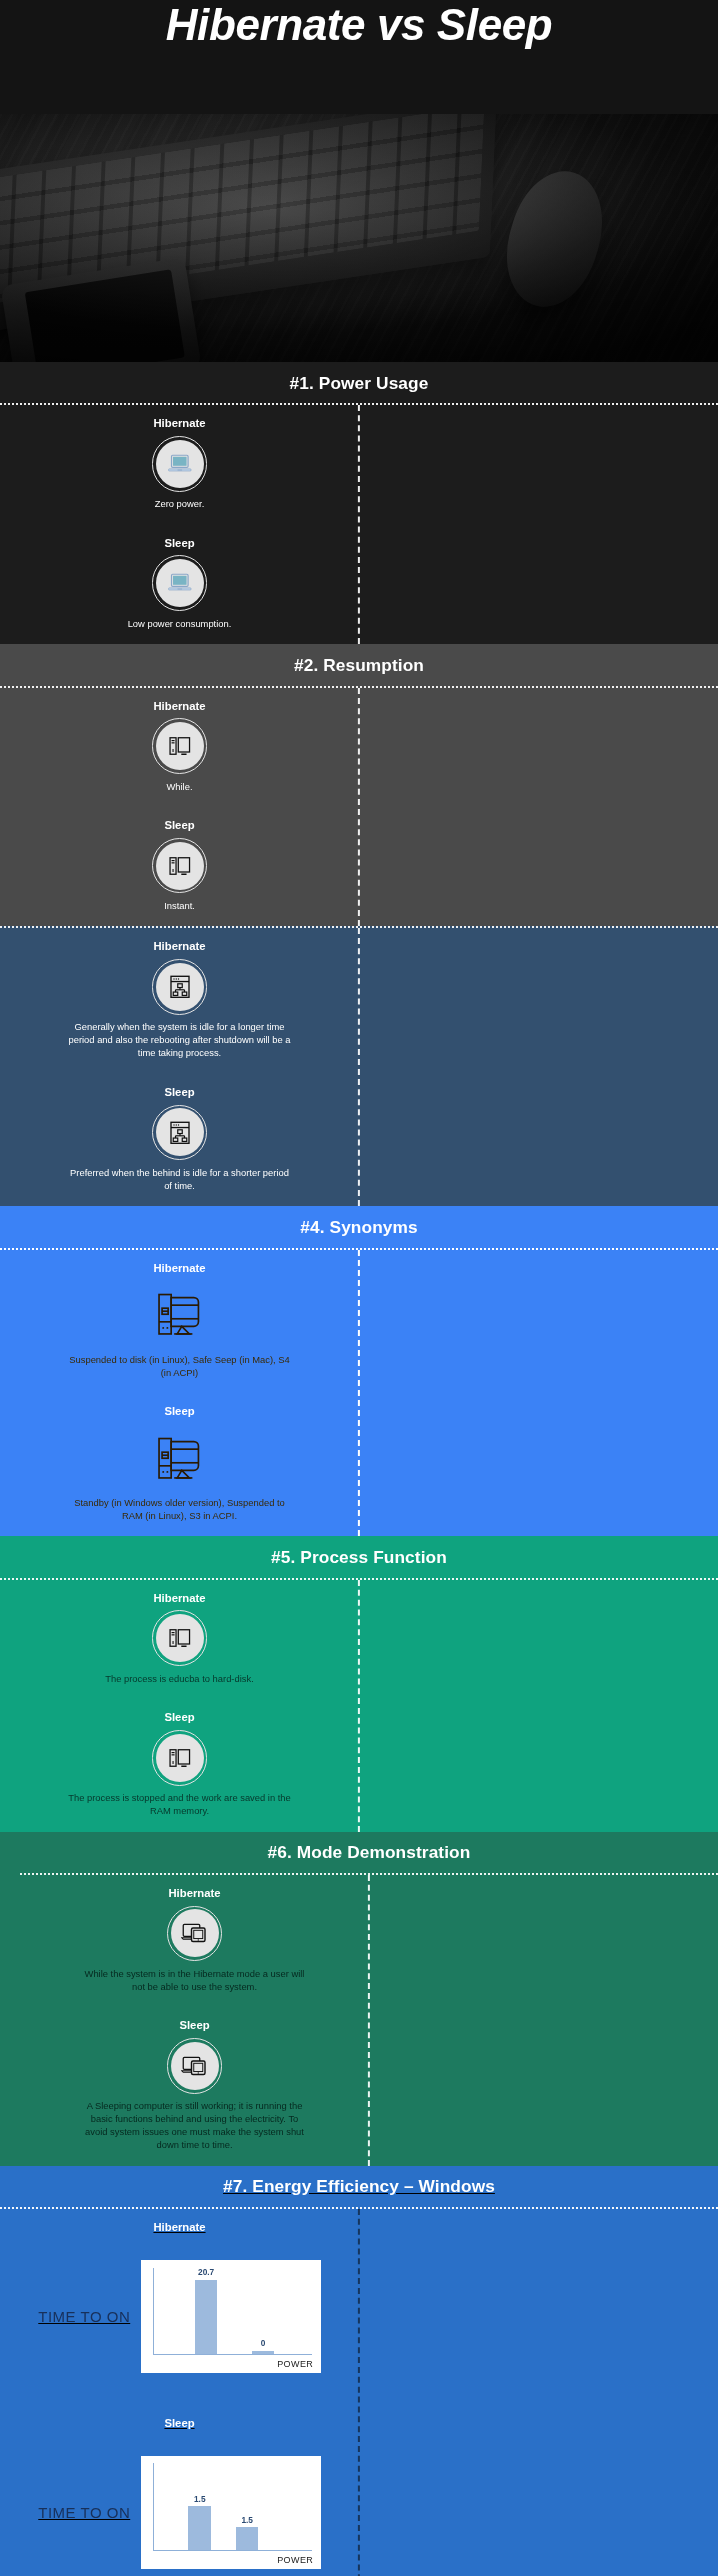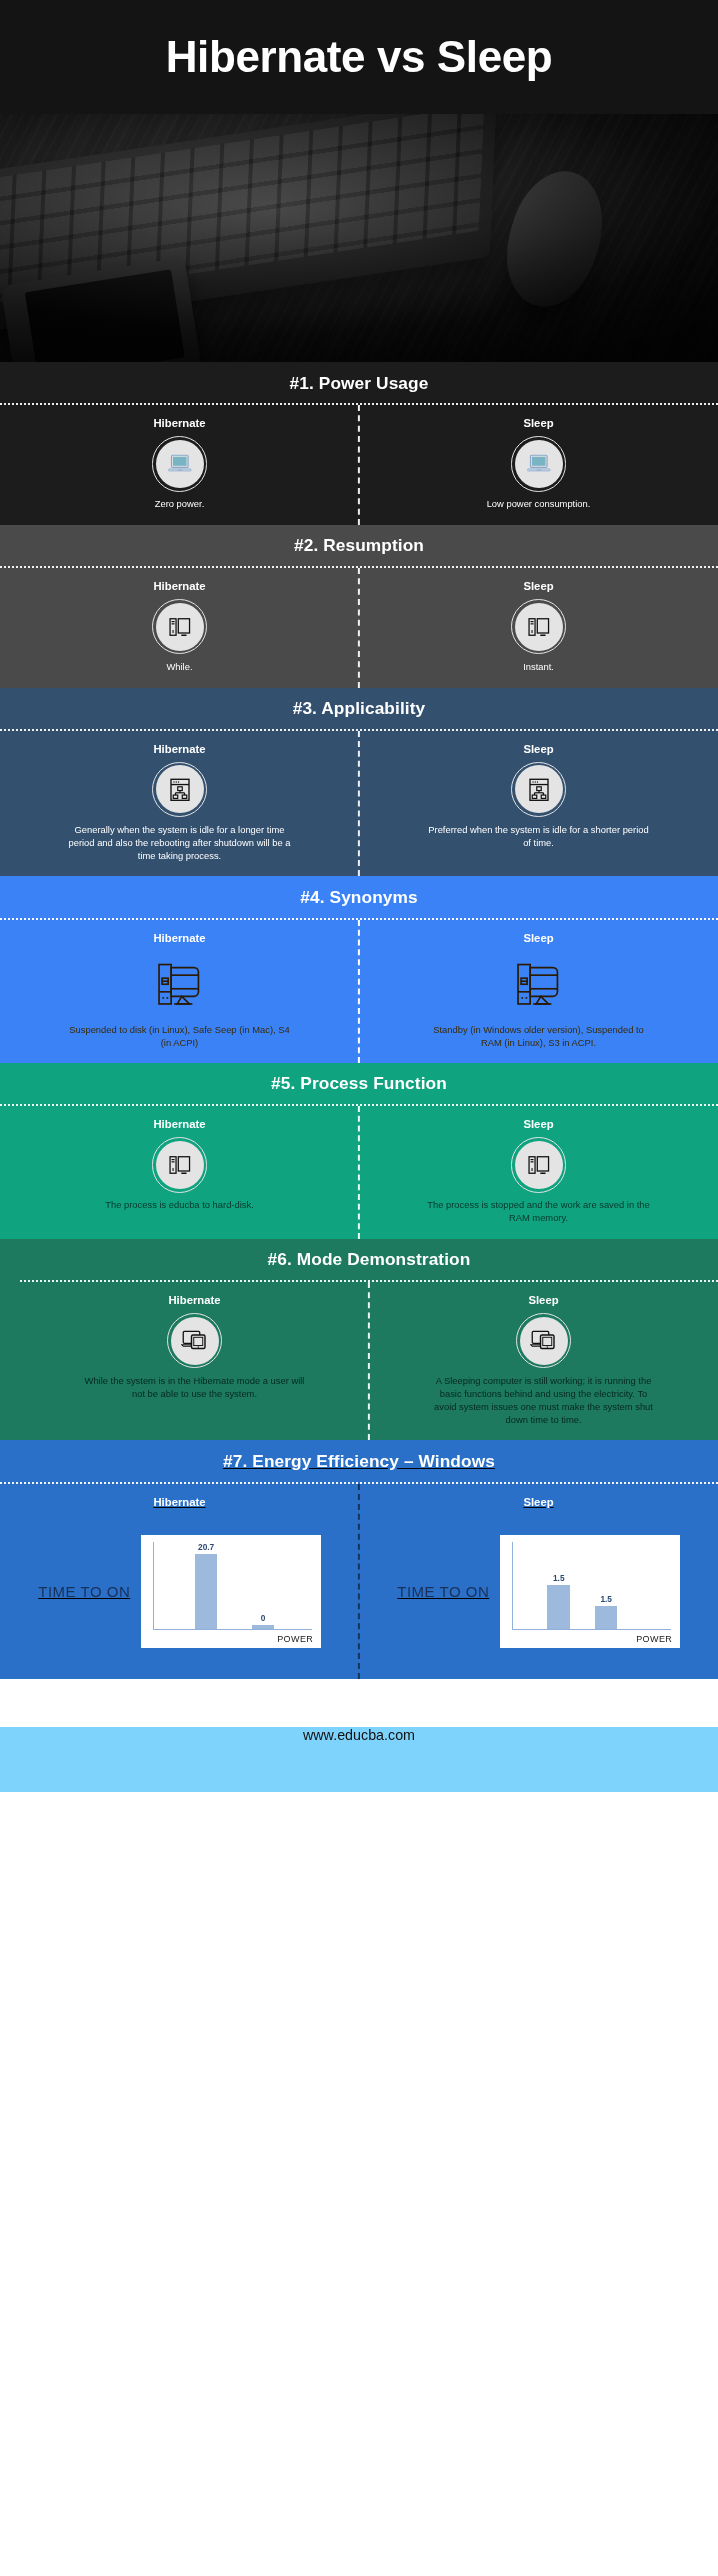--- a/index.html
+++ b/index.html
@@ -12,22 +12,23 @@
     width: 718px;
     position: relative;
     overflow: hidden;
   }
 
   
   .title-bar {
     height: 114px;
     background: #141414;
     display: flex;
-    align-items: center;
+    align-items: flex-start;
     justify-content: center;
+    font-style: italic;
   }
   .title-bar h1 {
     color: #ffffff;
     font-size: 44px;
     font-weight: 700;
     letter-spacing: -0.4px;
     font-family: "Liberation Sans", sans-serif;
   }
 
   
@@ -104,20 +105,21 @@
     letter-spacing: 0.1px;
   }
   .divider-h {
     height: 0;
     border-top: 2.3px dotted rgba(255,255,255,0.92);
     margin: 0;
   }
   .cols {
     display: flex;
     position: relative;
+    flex-direction: column;
   }
   .cols::before {
     content: "";
     position: absolute;
     left: 50%; top: 0; bottom: 0;
     width: 0;
     border-left: 2.3px dashed rgba(255,255,255,0.92);
     transform: translateX(-1.1px);
   }
   .col {
@@ -336,21 +338,20 @@
             <rect x="15" y="5" width="15" height="19" fill="none" stroke="#111" stroke-width="1.7"></rect>
             <rect x="19" y="26" width="7" height="2" fill="#111"></rect>
           </svg>
         </div>
         <div class="col-desc">Instant.</div>
       </div>
     </div>
   </div>
 
   <div class="section theme-navy">
-    <div class="sec-title">#3. Applicability</div>
     <div class="divider-h"></div>
     <div class="cols">
       <div class="col">
         <div class="col-head">Hibernate</div>
         <div class="medallion">
           <svg width="24" height="25.6" viewBox="0 0 32 34">
             <rect x="4" y="3" width="24" height="28" fill="none" stroke="#111" stroke-width="1.8"></rect>
             <line x1="4" y1="10" x2="28" y2="10" stroke="#111" stroke-width="1.8"></line>
             <circle cx="8" cy="6.6" r="0.9" fill="#111"></circle>
             <circle cx="11" cy="6.6" r="0.9" fill="#111"></circle>
@@ -377,21 +378,21 @@
             <circle cx="14" cy="6.6" r="0.9" fill="#111"></circle>
             <rect x="13" y="13" width="6" height="5" fill="none" stroke="#111" stroke-width="1.6"></rect>
             <line x1="16" y1="18" x2="16" y2="21" stroke="#111" stroke-width="1.6"></line>
             <line x1="10" y1="21" x2="22" y2="21" stroke="#111" stroke-width="1.6"></line>
             <line x1="10" y1="21" x2="10" y2="24" stroke="#111" stroke-width="1.6"></line>
             <line x1="22" y1="21" x2="22" y2="24" stroke="#111" stroke-width="1.6"></line>
             <rect x="7" y="24" width="6" height="4.5" fill="none" stroke="#111" stroke-width="1.6"></rect>
             <rect x="19" y="24" width="6" height="4.5" fill="none" stroke="#111" stroke-width="1.6"></rect>
           </svg>
         </div>
-        <div class="col-desc">Preferred when the system is idle for a shorter period of time.</div>
+        <div class="col-desc">Preferred when the behind is idle for a shorter period of time.</div>
       </div>
     </div>
   </div>
 
   <div class="section theme-orange">
     <div class="sec-title">#4. Synonyms</div>
     <div class="divider-h"></div>
     <div class="cols">
       <div class="col">
         <div class="col-head">Hibernate</div>

